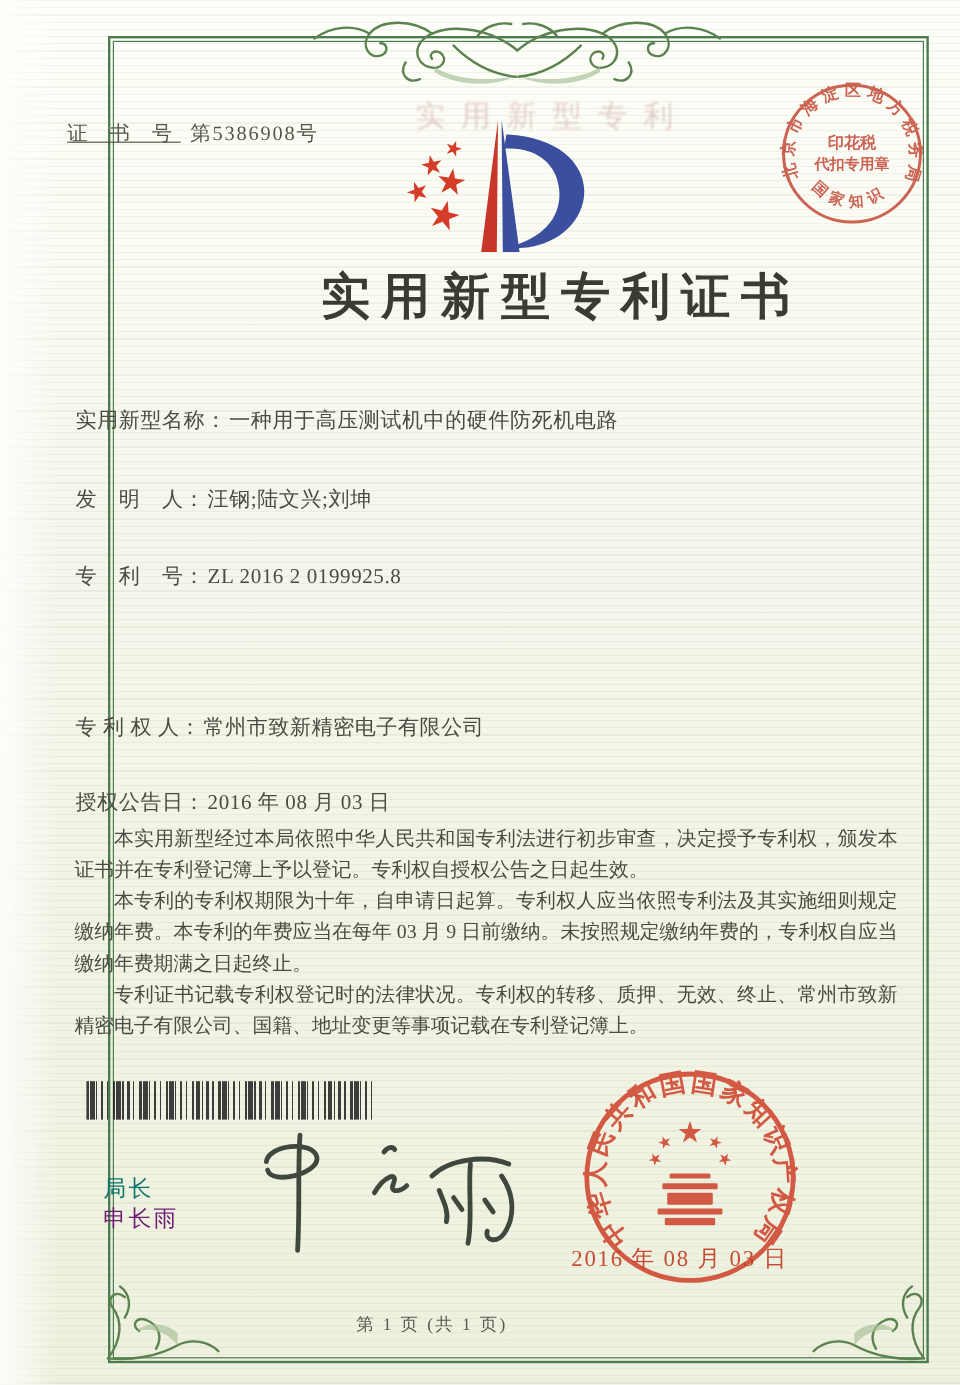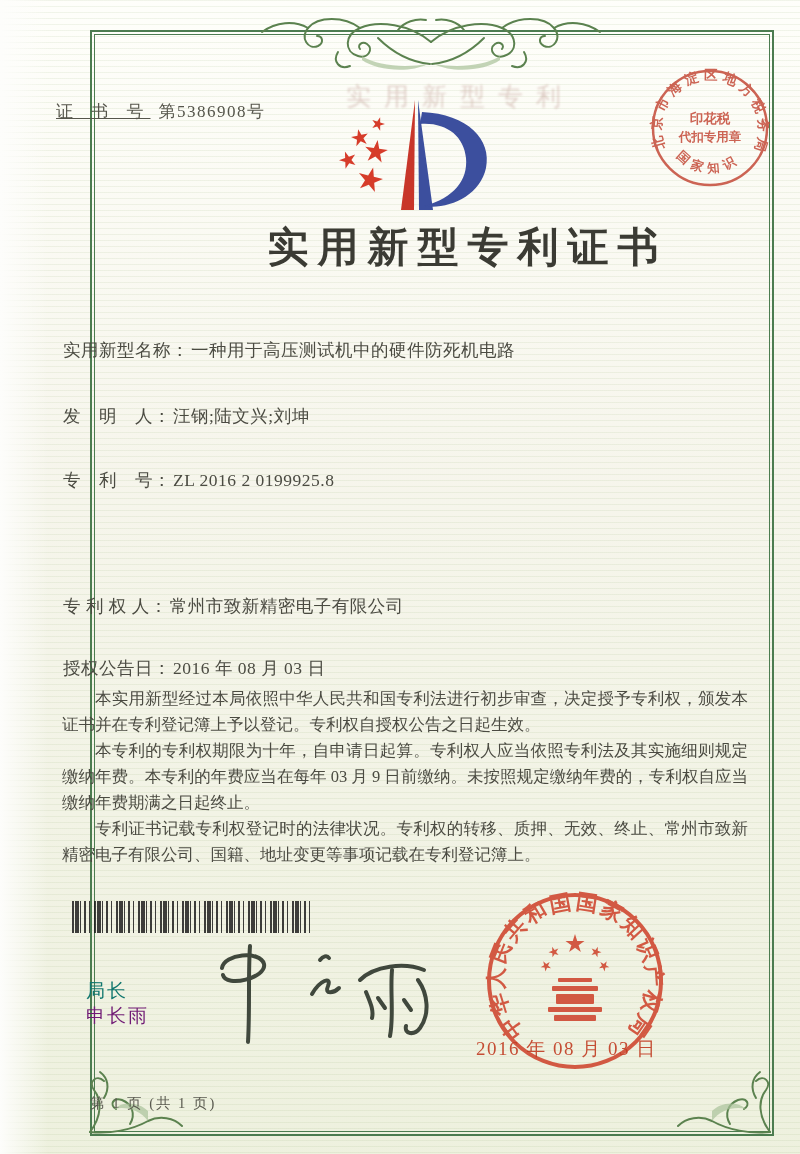--- a/index.html
+++ b/index.html
@@ -44,21 +44,21 @@
       #1d1d1d 17px 18px, transparent 18px 22px);
   }
   .sig-title { position:absolute; left:86px; top:966px; z-index:4; font-size:19px; color:#0f766e; letter-spacing:2px;margin-top:12px; }
   .sig-name  { position:absolute; left:86px; top:1003px; z-index:4; font-size:19px; color:#701a75; letter-spacing:2px; }
   .sig-svg { position:absolute; left:200px; top:938px; z-index:4; }
   .seal { position:absolute; left:480px; top:886px; z-index:5; opacity:0.88; }
   .seal-date { position:absolute; left:476px; top:1036px; z-index:6; font-size:19px;
     color:#c13c22; letter-spacing:1.5px; opacity:0.9; }
   .tax-stamp { position:absolute; left:638px; top:56px; z-index:5; opacity:0.85; }
   .footer { position:absolute; left:90px; top:1094px; width:540px; z-index:4;
-    font-size:14.5px; color:#59594f; letter-spacing:2px; }
+    text-align:center; font-size:14.5px; color:#59594f; letter-spacing:2px; }
 </style>
 </head>
 <body>
 
 <div class="page">
   <div class="texture"></div>
   <div class="scan-edge"></div>
 
   <div class="ghost-title">实用新型专利</div>
 

